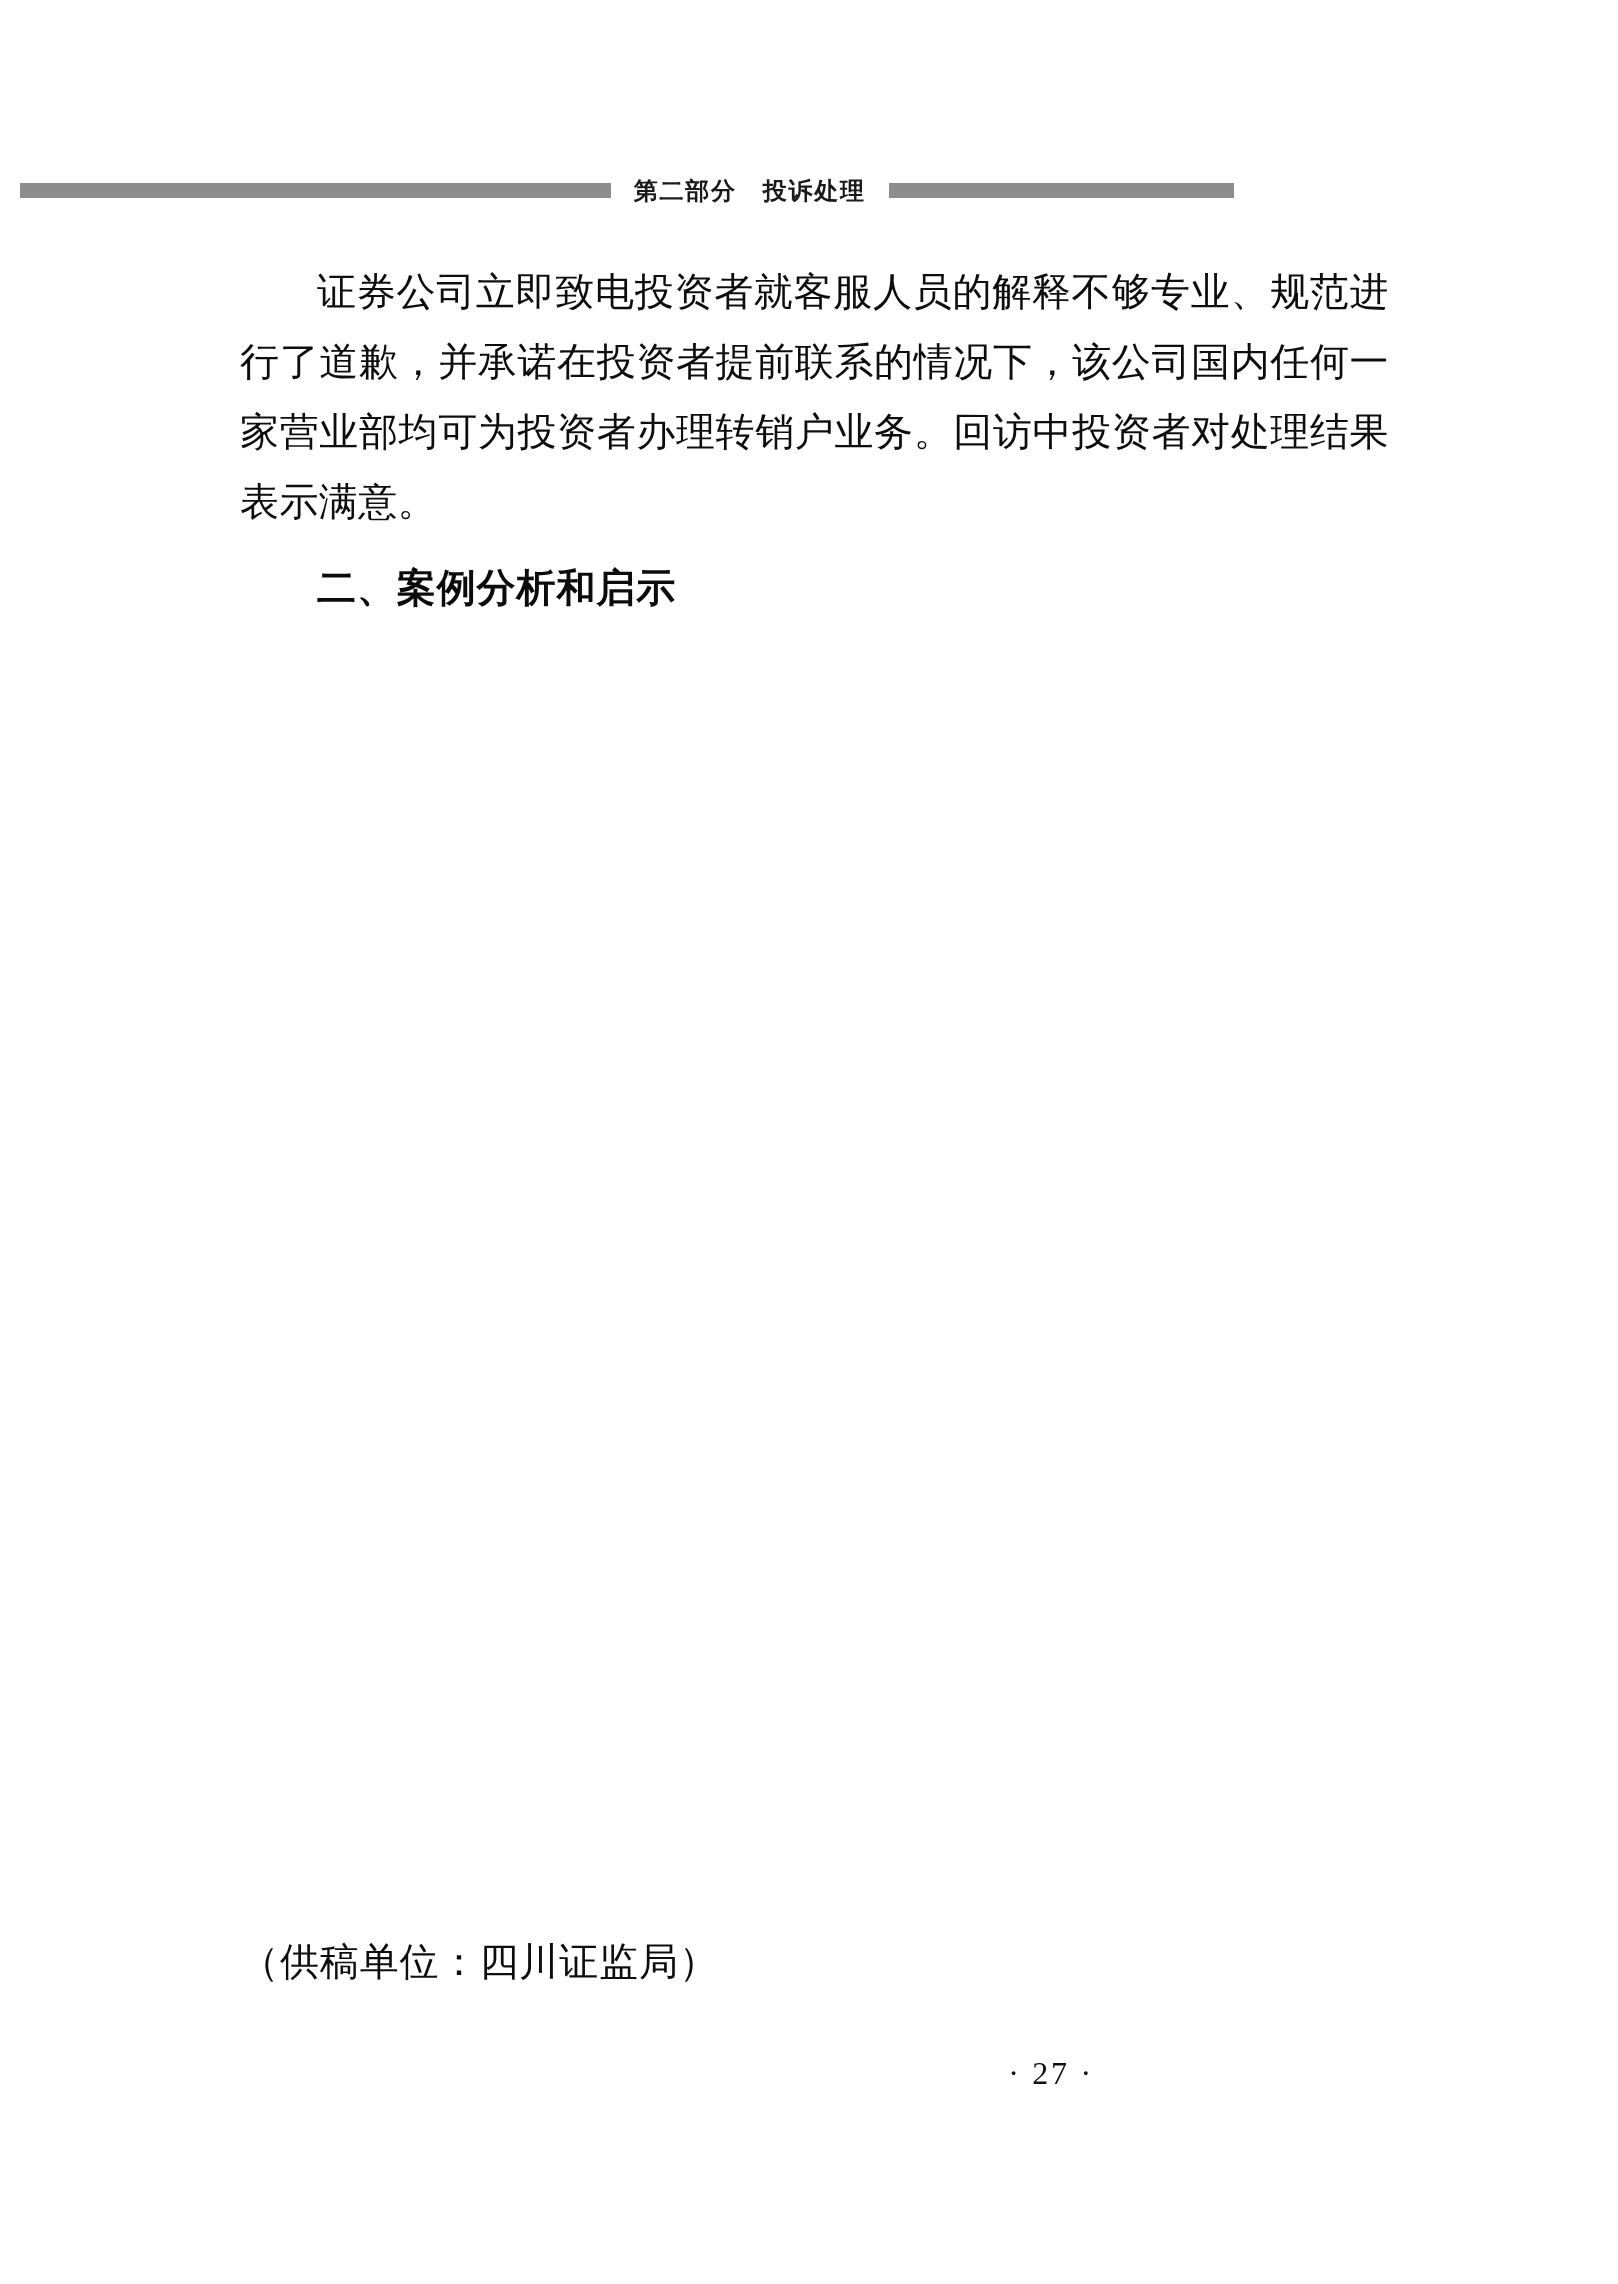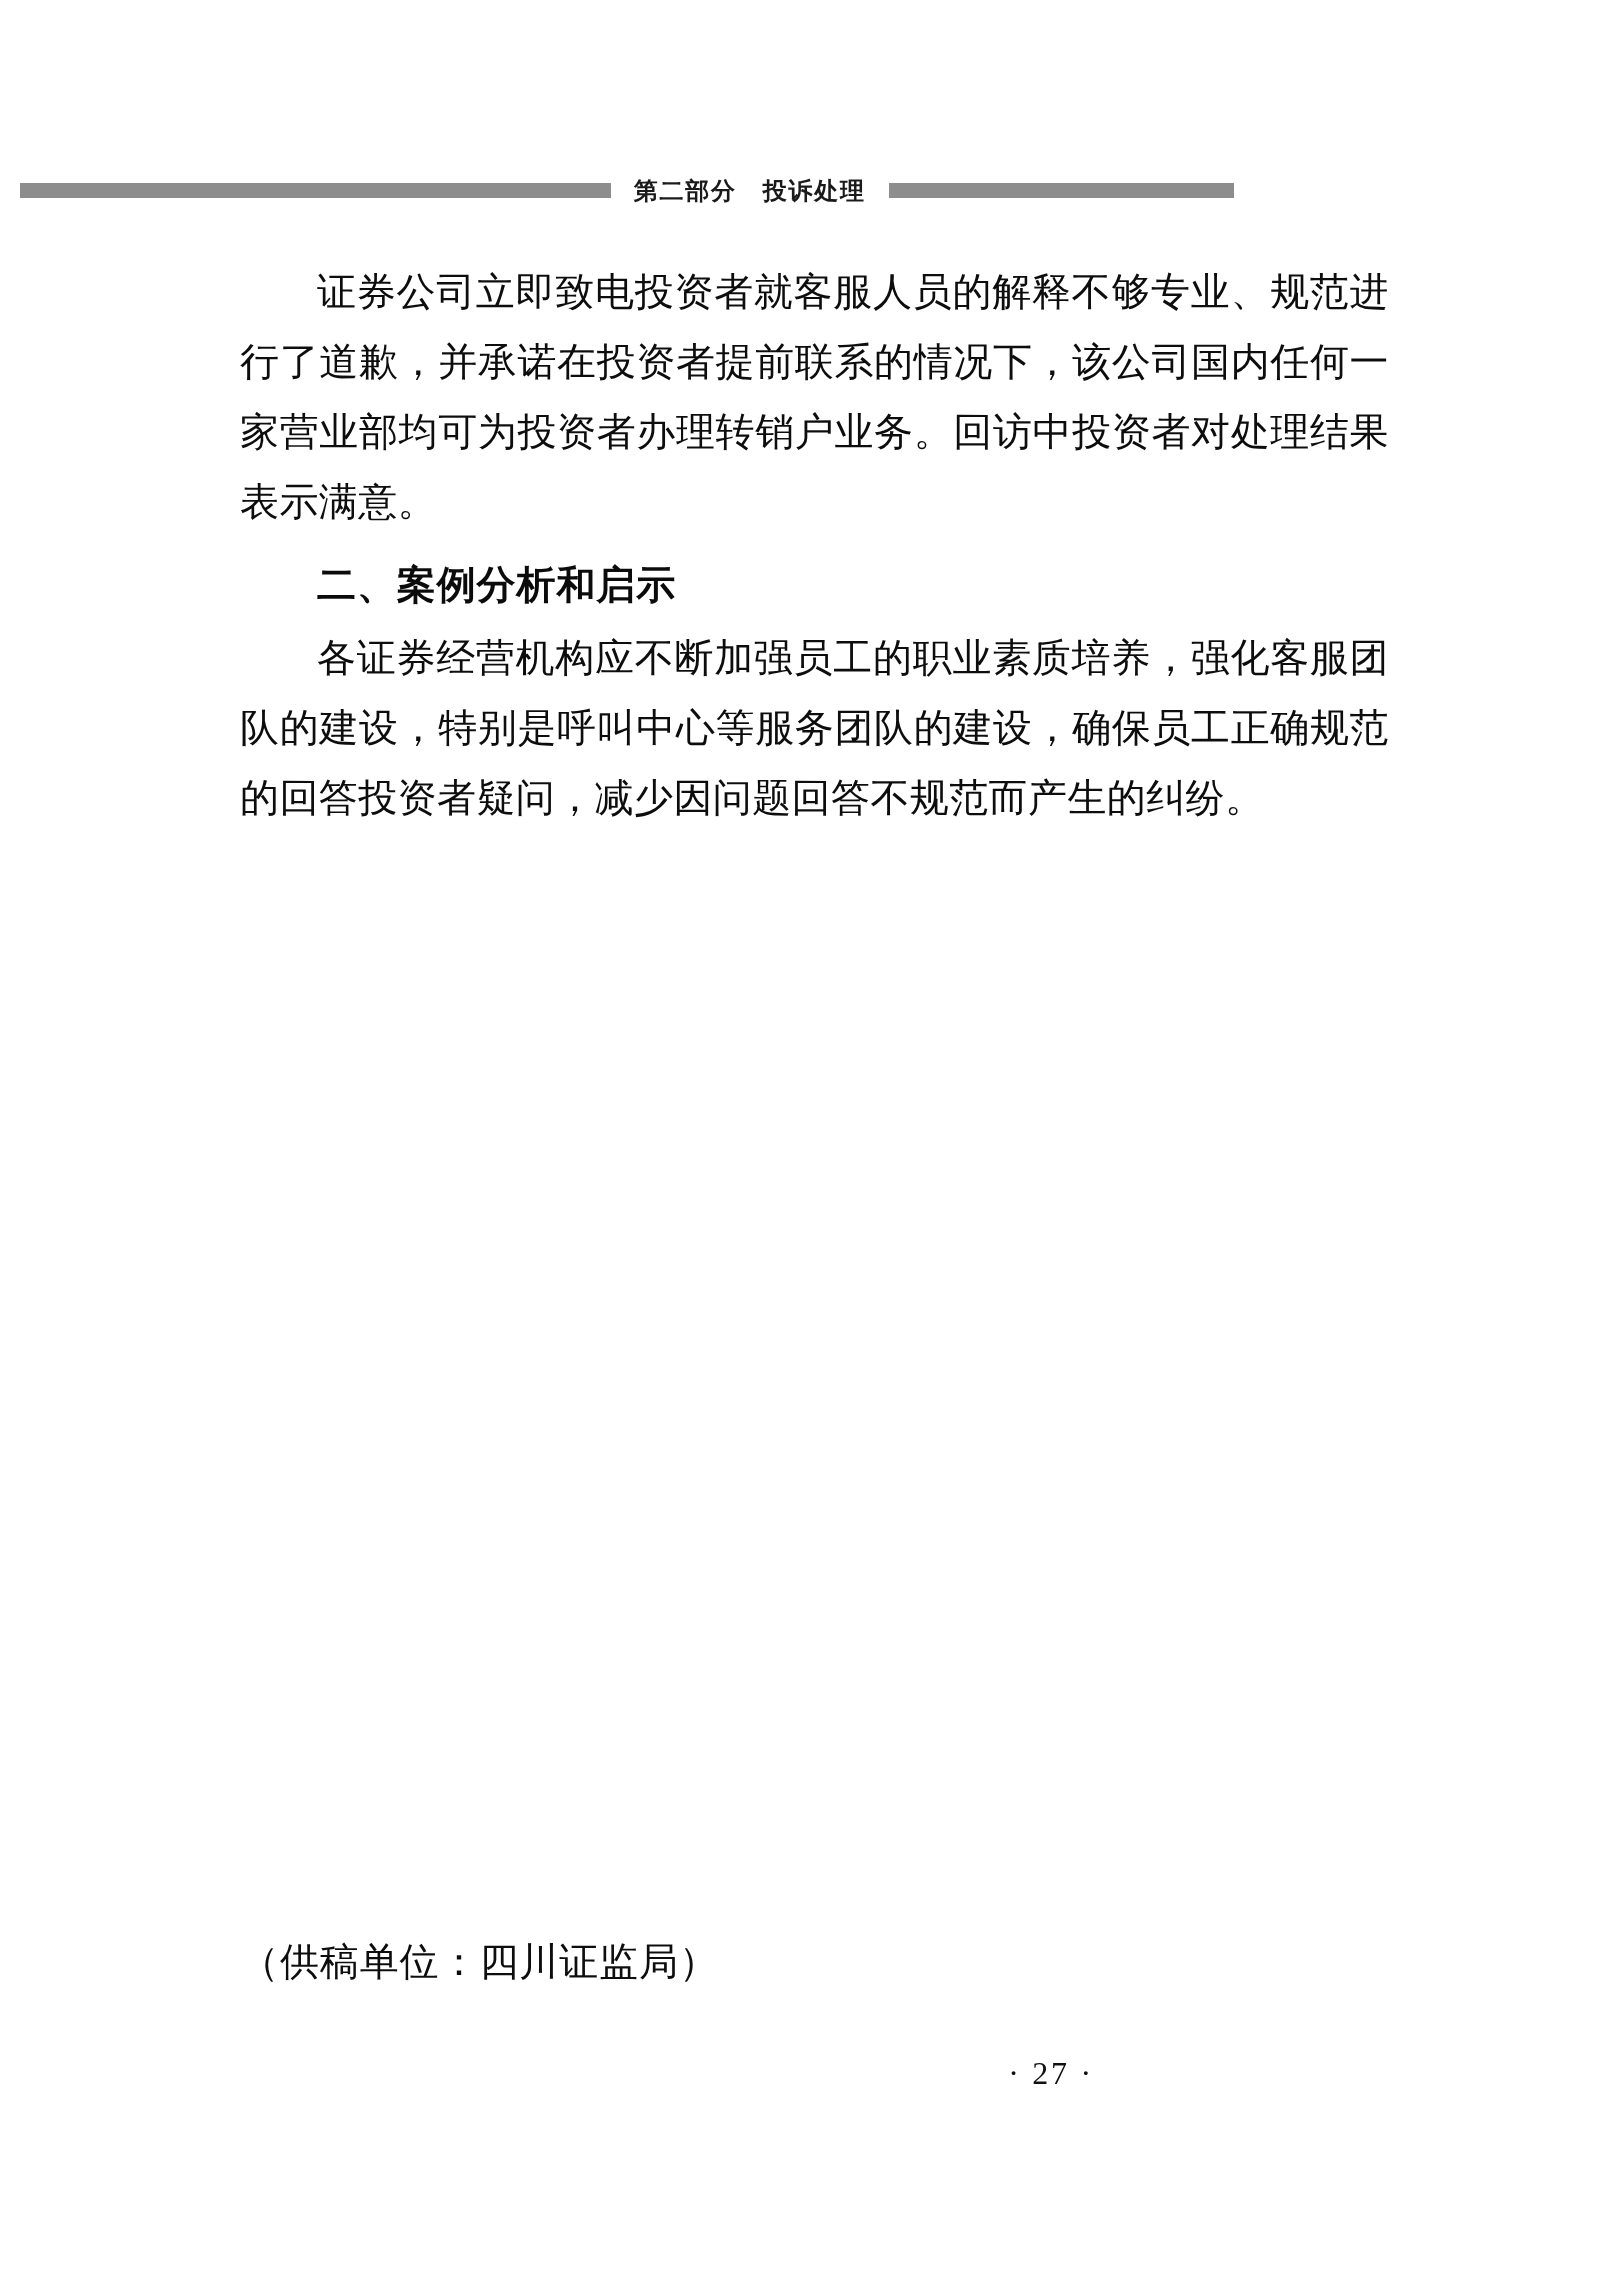--- a/index.html
+++ b/index.html
@@ -62,21 +62,21 @@
     line-height: 70px;
     color: #0d0d0d;
     text-align: justify;
     text-justify: inter-ideograph;
     text-indent: 77px;
     letter-spacing: 0.4px;
     font-family: Liberation Mono, monospace;
   }
   h2.section {
     margin: 12.5px 0 3.6px 0;
-    font-family: Liberation Mono, monospace;
+    font-family: Liberation Serif, serif;
     font-size: 39px;
     font-weight: bold;
     line-height: 70px;
     color: #0b0b0b;
     text-indent: 77px;
     letter-spacing: 0.9px;
   }
   .spacer-sm { height: 5.4px; }
 
   
@@ -116,21 +116,20 @@
     <div class="header-title">第二部分　投诉处理</div>
     <div class="header-rule right"></div>
   </div>
 
   <div class="content">
 
     <p class="para">证券公司立即致电投资者就客服人员的解释不够专业、规范进行了道歉，并承诺在投资者提前联系的情况下，该公司国内任何一家营业部均可为投资者办理转销户业务。回访中投资者对处理结果表示满意。</p>
 
     <h2 class="section">二、案例分析和启示</h2>
 
-    <p class="para">各证券经营机构应不断加强员工的职业素质培养，强化客服团队的建设，特别是呼叫中心等服务团队的建设，确保员工正确规范的回答投资者疑问，减少因问题回答不规范而产生的纠纷。</p>
     <div class="spacer-sm"></div>
     <div class="spacer-sm"></div>
 
   </div>
 
   <div class="source">（供稿单位：四川证监局）</div>
 
   <div class="folio">
     <span>· 27 ·</span>
   </div>

